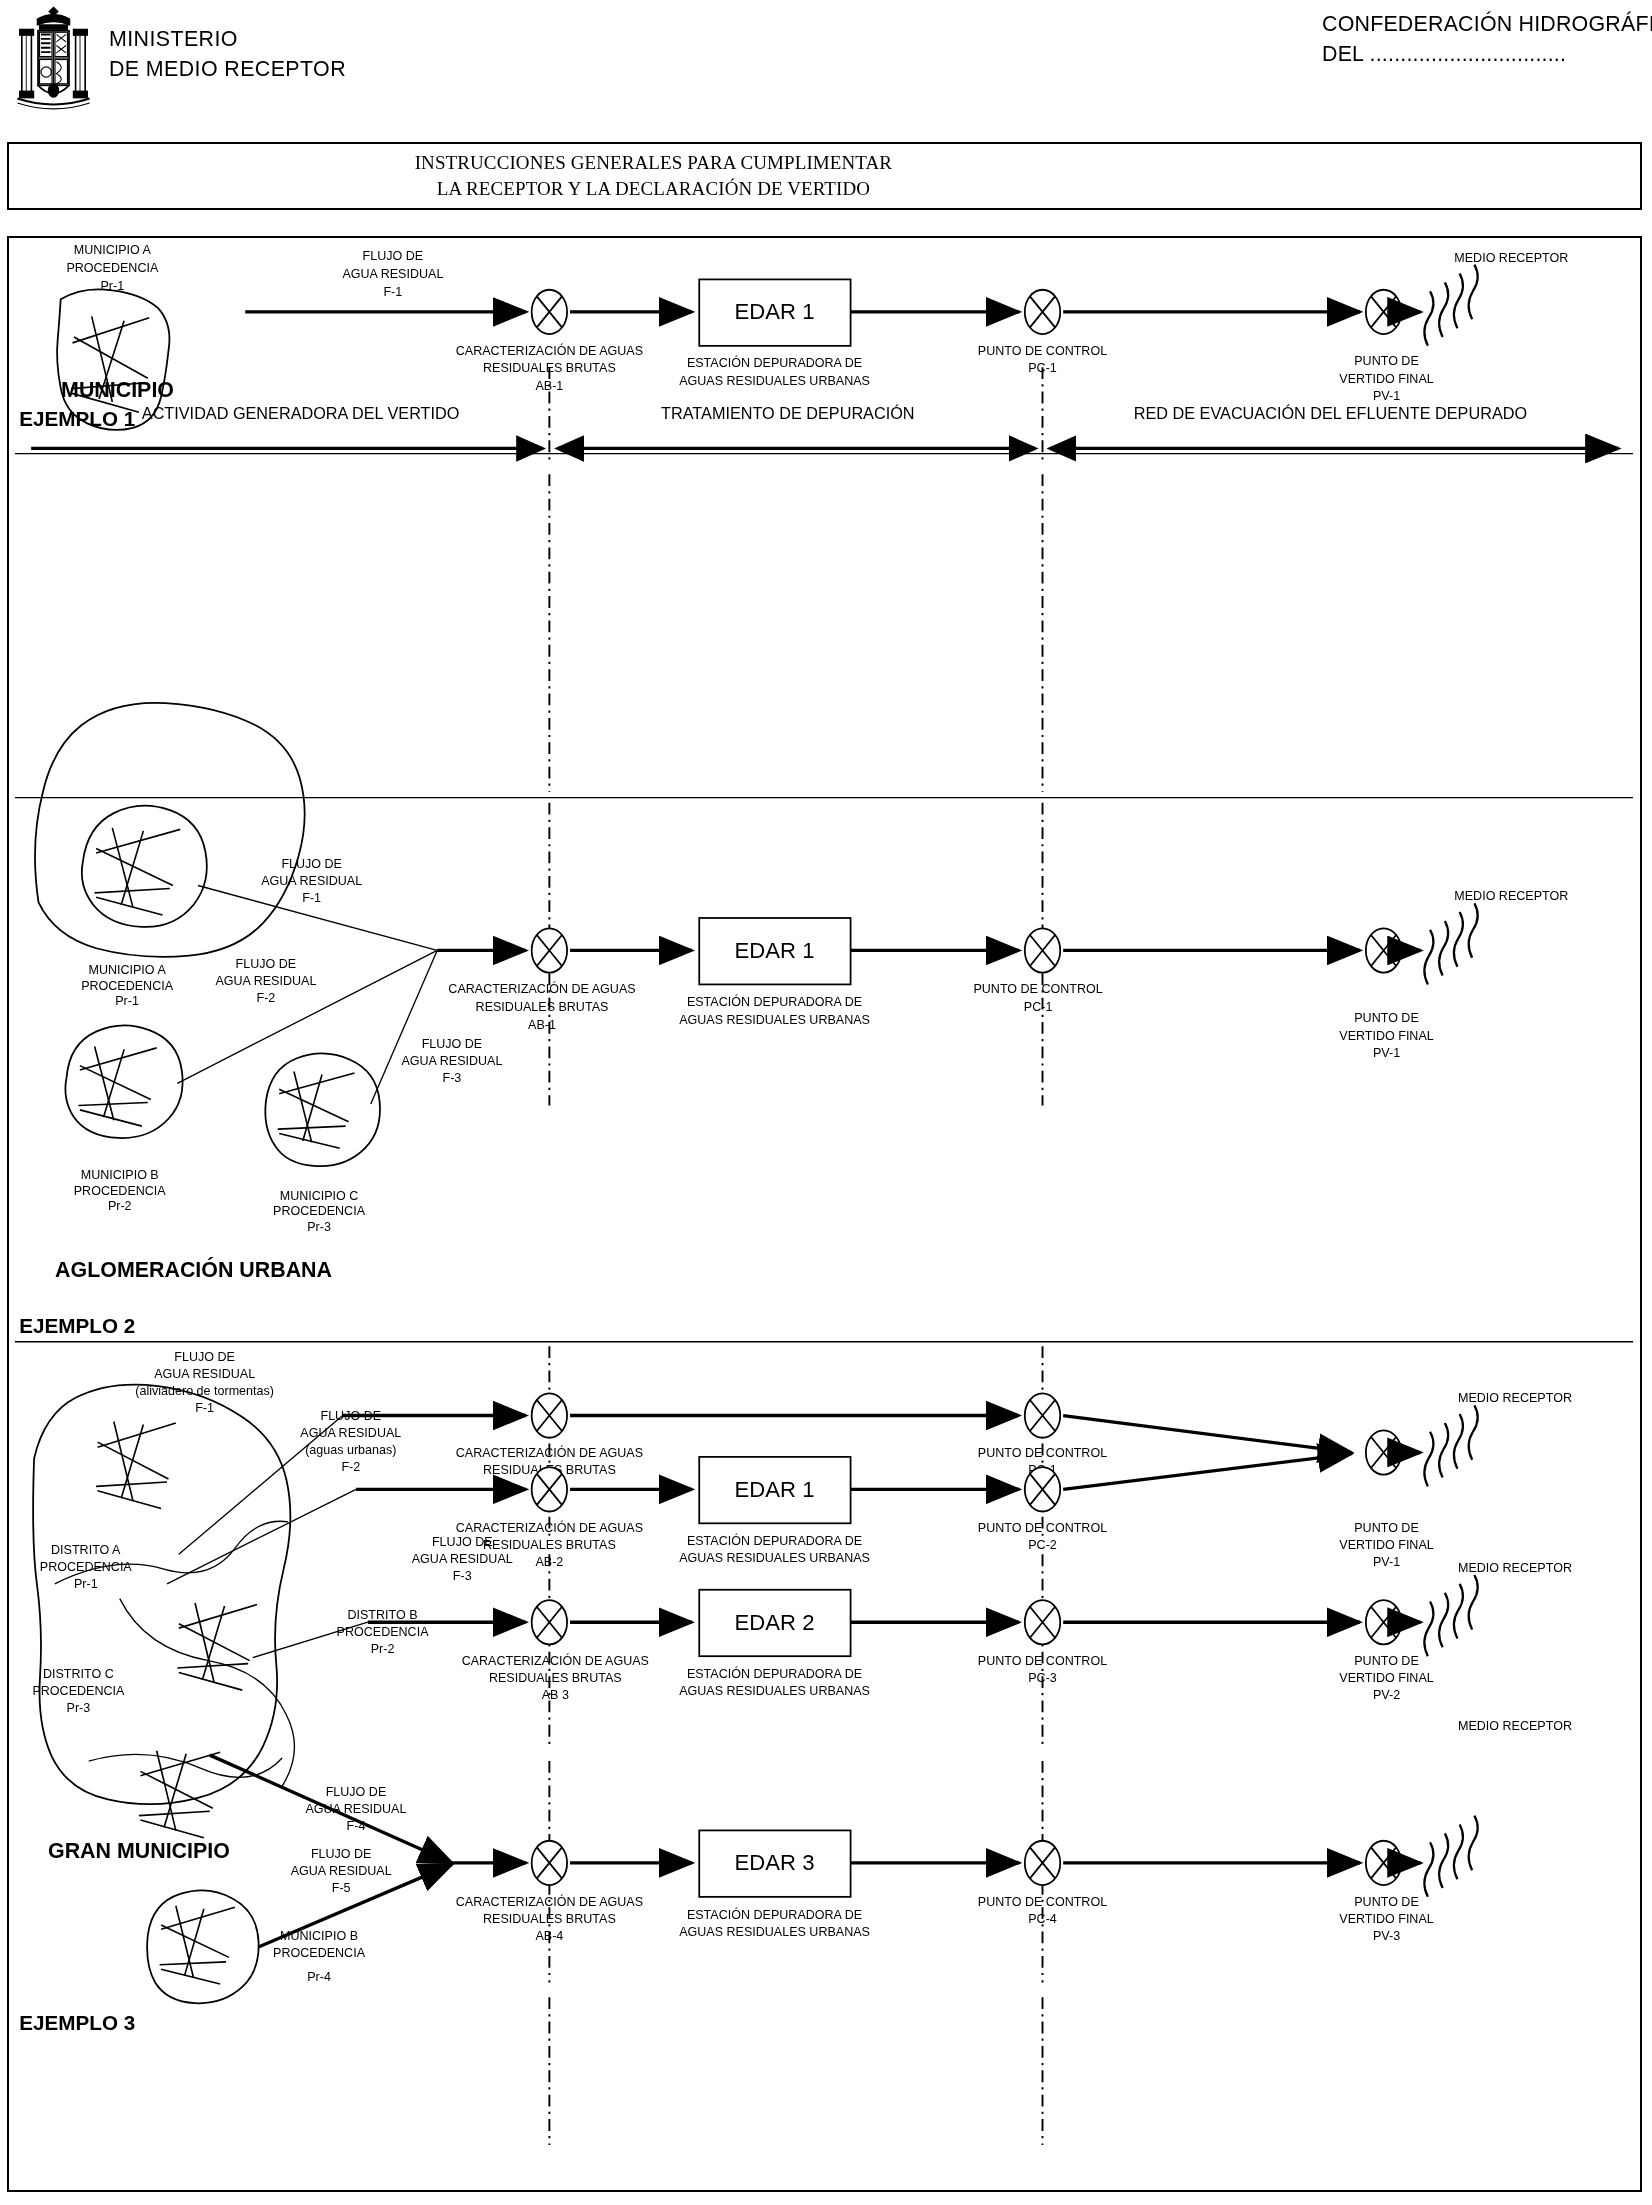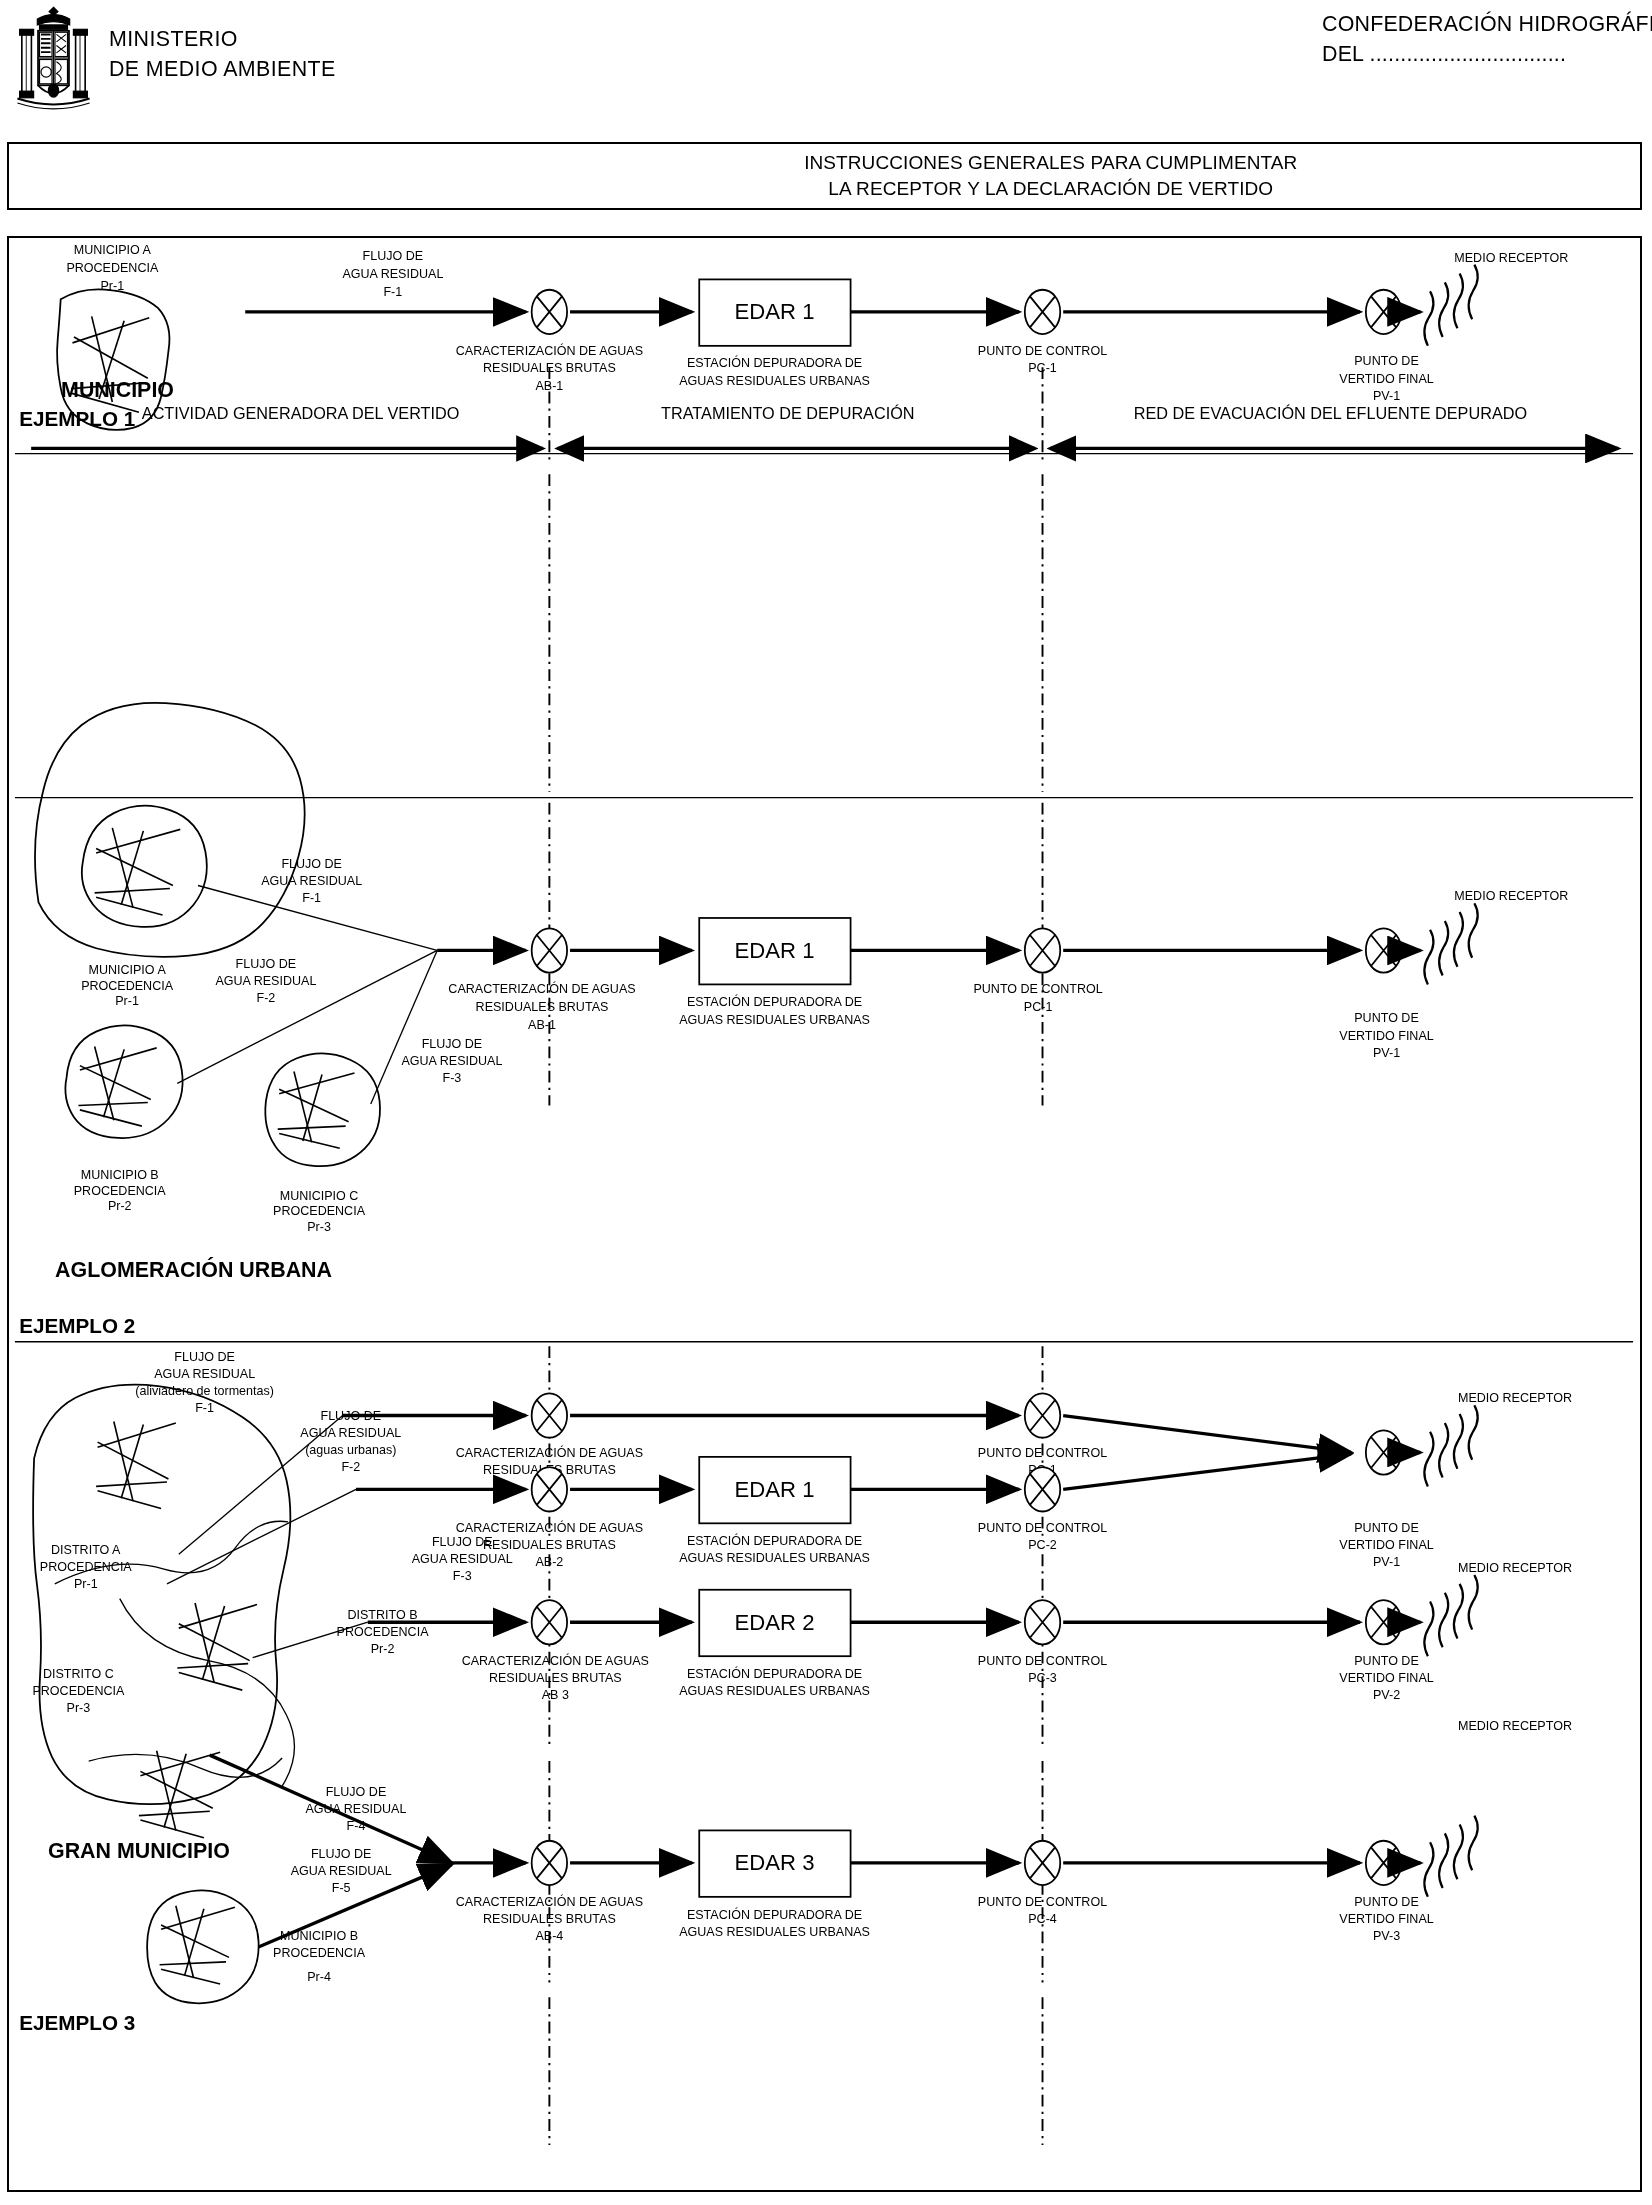--- a/index.html
+++ b/index.html
@@ -8,22 +8,22 @@
 
   
   .hdr{position:absolute;left:0;top:0;width:1368px;height:133px;}
   .crest{position:absolute;left:13.3px;top:4.4px;width:81px;height:111px;}
   .min-text{position:absolute;left:109px;top:25px;font-size:21.4px;line-height:29.5px;letter-spacing:0.4px;}
   .conf-text{position:absolute;left:1322px;top:10.3px;font-size:21.4px;line-height:29.5px;letter-spacing:0.2px;white-space:nowrap;}
 
   
   .banner{position:absolute;left:7.4px;top:142px;width:1635px;height:68px;
           border:2.2px solid #000;display:flex;box-sizing:border-box;}
-  .banner-left{flex:0 0 1288px;display:flex;align-items:center;justify-content:flex-end;
-               text-align:center;font-size:19px;line-height:26px;letter-spacing:0.1px;}
+  .banner-left{flex:0 0 1288px;display:flex;align-items:center;justify-content:center;
+               text-align:center;font-size:19px;line-height:26px;letter-spacing:0.1px;font-family:Liberation Serif, serif;}
   .banner-right{flex:1;border-left:2.2px solid #000;display:flex;align-items:center;
                 justify-content:center;text-align:center;font-weight:bold;font-size:19px;
                 line-height:26px;letter-spacing:0.1px;}
 
   
   .frame{position:absolute;left:7.4px;top:236px;width:1635px;height:1956px;
          border:2.2px solid #000;box-sizing:border-box;background:#fff;}
 
   .diag-title{position:absolute;left:0;right:0;top:16px;text-align:center;
               font-weight:bold;font-size:28px;letter-spacing:0.4px;}
@@ -78,21 +78,21 @@
         <rect x="85" y="40" width="13" height="80" fill="none" stroke-width="2.2"></rect>
         <rect x="82" y="34" width="19" height="8" fill="#000"></rect>
         <rect x="82" y="118" width="19" height="9" fill="#000"></rect>
         <path d="M91 40 v80" stroke-width="1.2"></path>
         <path d="M6 128 q49 16 98 0" stroke-width="2.6"></path>
         <path d="M6 134 q49 16 98 0" stroke-width="1.6"></path>
       </g>
     </svg>
     <div class="min-text">
       <div>MINISTERIO</div>
-      <div>DE MEDIO AMBIENTE</div>
+      <div>DE MEDIO RECEPTOR</div>
     </div>
     <div class="conf-text">
       <div>CONFEDERACIÓN HIDROGRÁFICA</div>
       <div>DEL ................................</div>
     </div>
   </div>
 
   <div class="banner">
     <div class="banner-left">
       <div>

